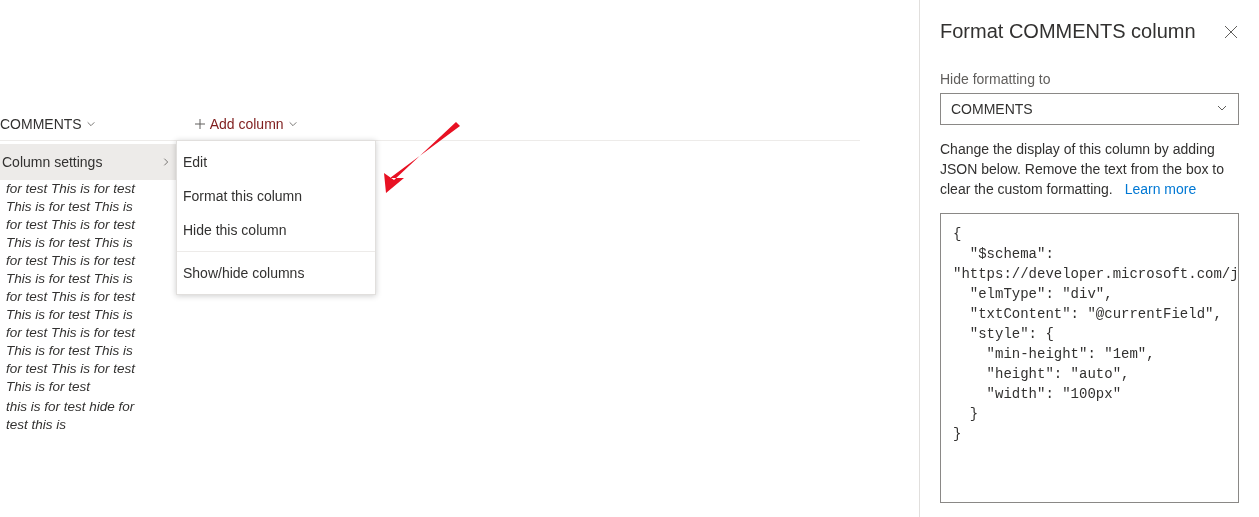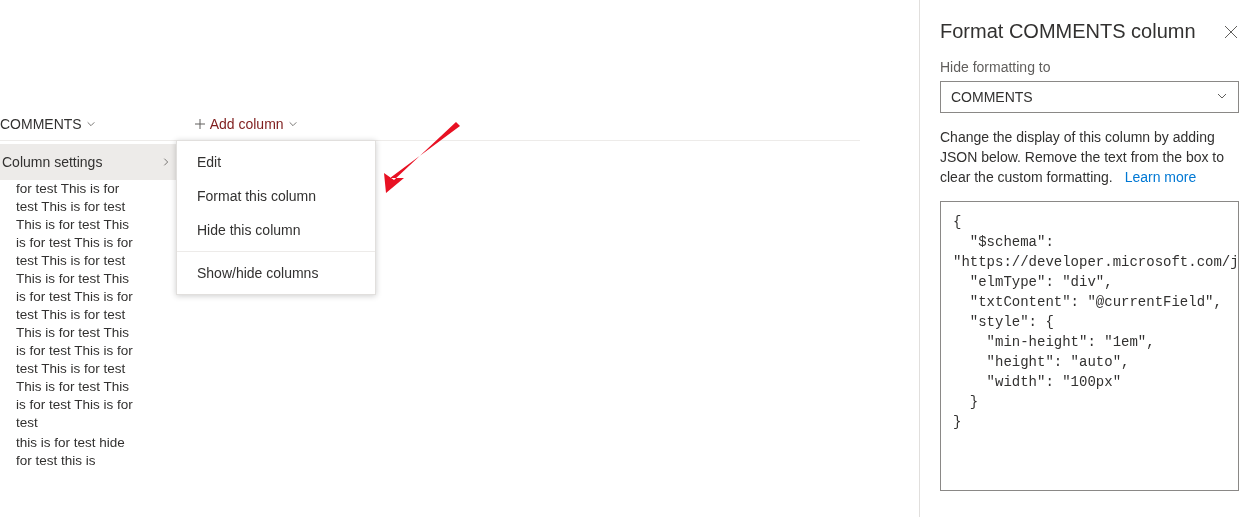--- a/index.html
+++ b/index.html
@@ -75,42 +75,42 @@
     .submenu-trigger .chev-right svg { width: 10px; height: 10px; }
     .list-content {
       position: absolute;
       top: 180px;
       left: 0;
       width: 138px;
       font-size: 13.5px;
       line-height: 18px;
       color: #323130;
     }
-    .row { padding: 0 0 2px 16px; word-wrap: break-word; }
+    .row { padding: 0 0 2px 6px; word-wrap: break-word; font-style: italic; }
     hr.divider {
       position: absolute;
       top: 140px;
       left: 0;
       width: 860px;
       border: none;
       border-top: 1px solid #edebe9;
     }
     .context-menu {
       position: absolute;
       left: 176px;
       top: 140px;
       width: 200px;
       background: #fff;
       box-shadow: 0 1px 6px rgba(0,0,0,0.2);
       border: 1px solid #e1dfdd;
       padding: 4px 0;
       z-index: 10;
     }
     .menu-item {
-      padding: 9px 20px;
+      padding: 9px 6px;
       font-size: 14px;
       cursor: pointer;
       display: flex;
       align-items: flex-end;
       justify-content: space-between;
     }
     .menu-sep {
       height: 1px;
       background: #edebe9;
       margin: 4px 0;
@@ -131,21 +131,21 @@
       width: 340px;
       height: 517px;
       border-left: 1px solid #e1dfdd;
       background: #fff;
       padding: 20px 20px 0 20px;
     }
     .panel-header {
       display: flex;
       justify-content: space-between;
       align-items: center;
-      margin-bottom: 16px;
+      margin-bottom: 28px;
     }
     .panel-title {
       font-size: 20px;
       font-weight: 400;
       color: #323130;
     }
     .close-btn {
       cursor: pointer;
       width: 16px; height: 16px;
       display: flex;

